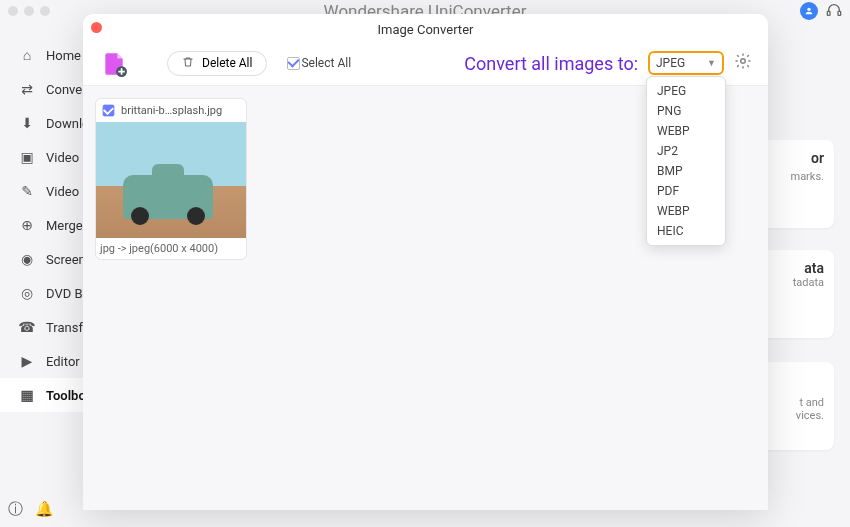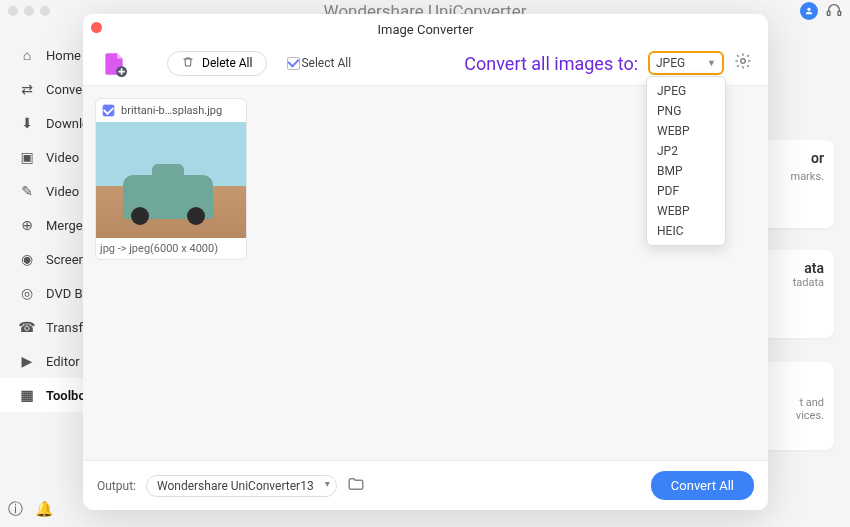--- a/index.html
+++ b/index.html
@@ -509,26 +509,13 @@
       </div>
       <div class="card-image">
         <div class="car">
             <div class="car-top"></div>
           </div>
       </div>
       <div class="card-footer">jpg -&gt; jpeg(6000 x 4000)</div>
     </div>
   </div>
 
-  <div class="modal-footer">
-    <span class="out-label">Output:</span>
-    <div class="out-select">
-      <span>Wondershare UniConverter13</span>
-    </div>
-    <span class="folder-btn">
-      <svg width="18" height="18" viewBox="0 0 24 24" fill="none" stroke="#888" stroke-width="2">
-          <path d="M3 7a2 2 0 0 1 2-2h4l2 2h8a2 2 0 0 1 2 2v8a2 2 0 0 1-2 2H5a2 2 0 0 1-2-2z"></path>
-        </svg>
-    </span>
-    <div class="footer-spacer"></div>
-    <button class="convert-btn">Convert All</button>
-  </div>
 </div>
 
 </body></html>

